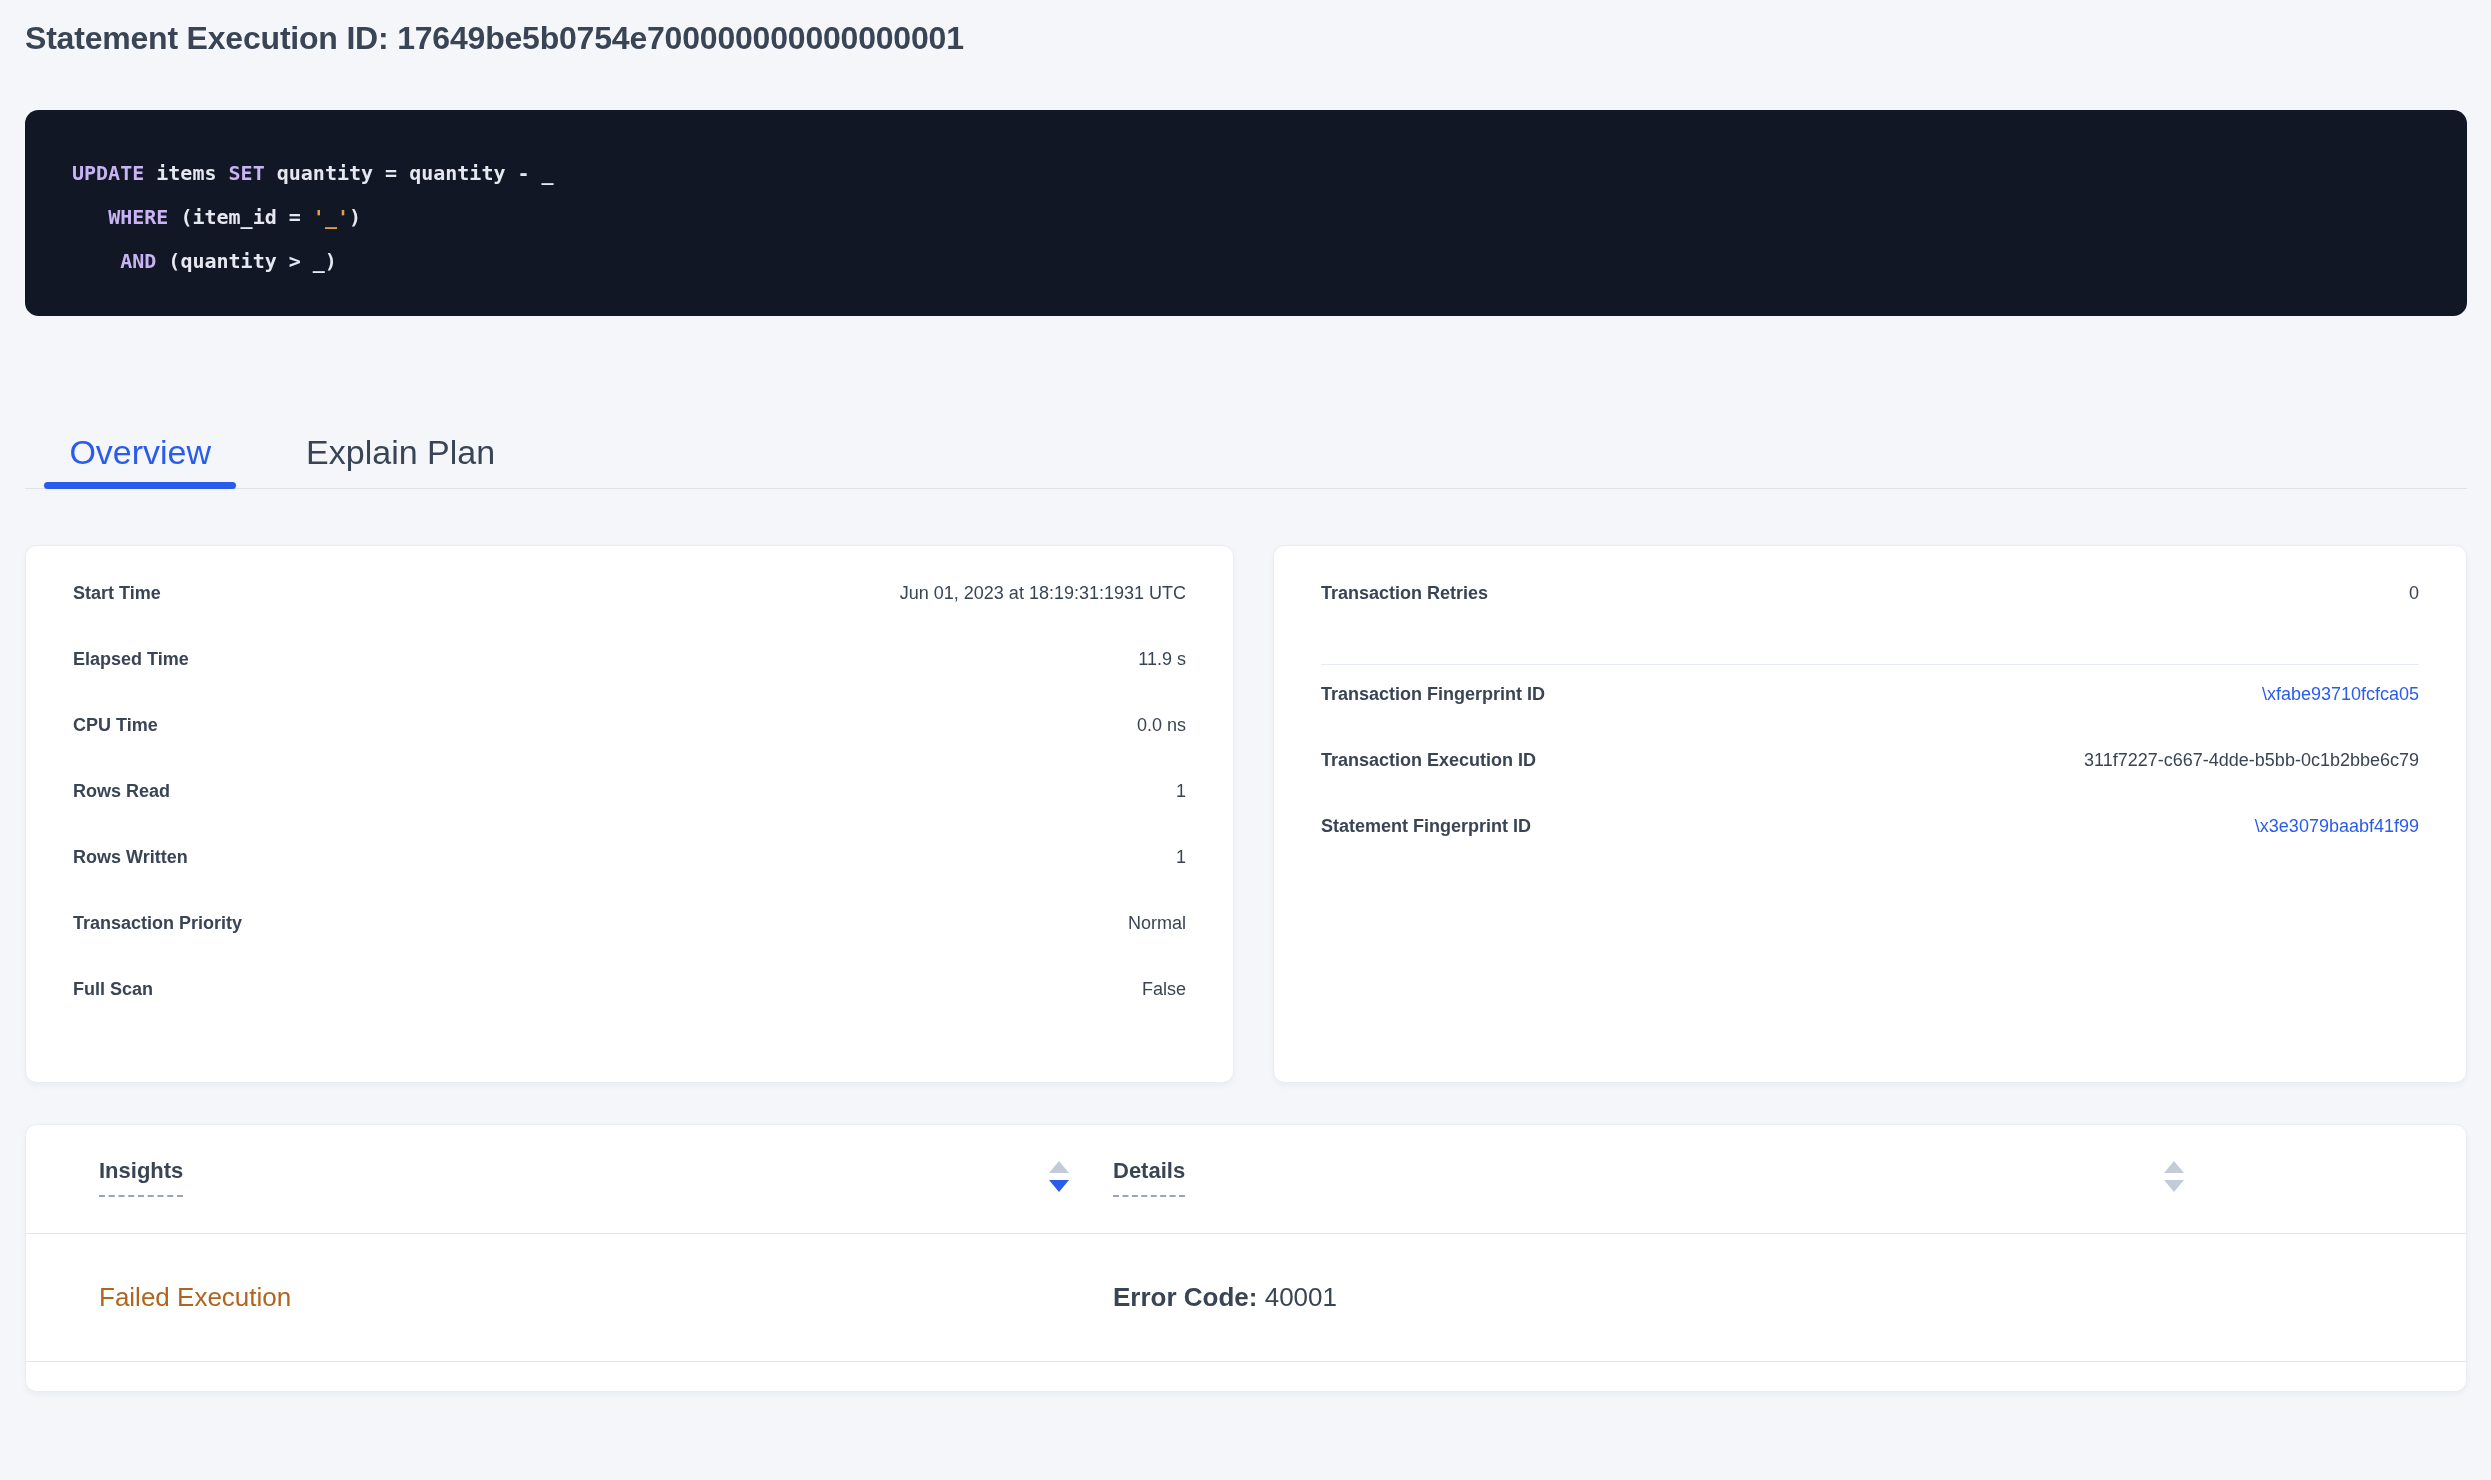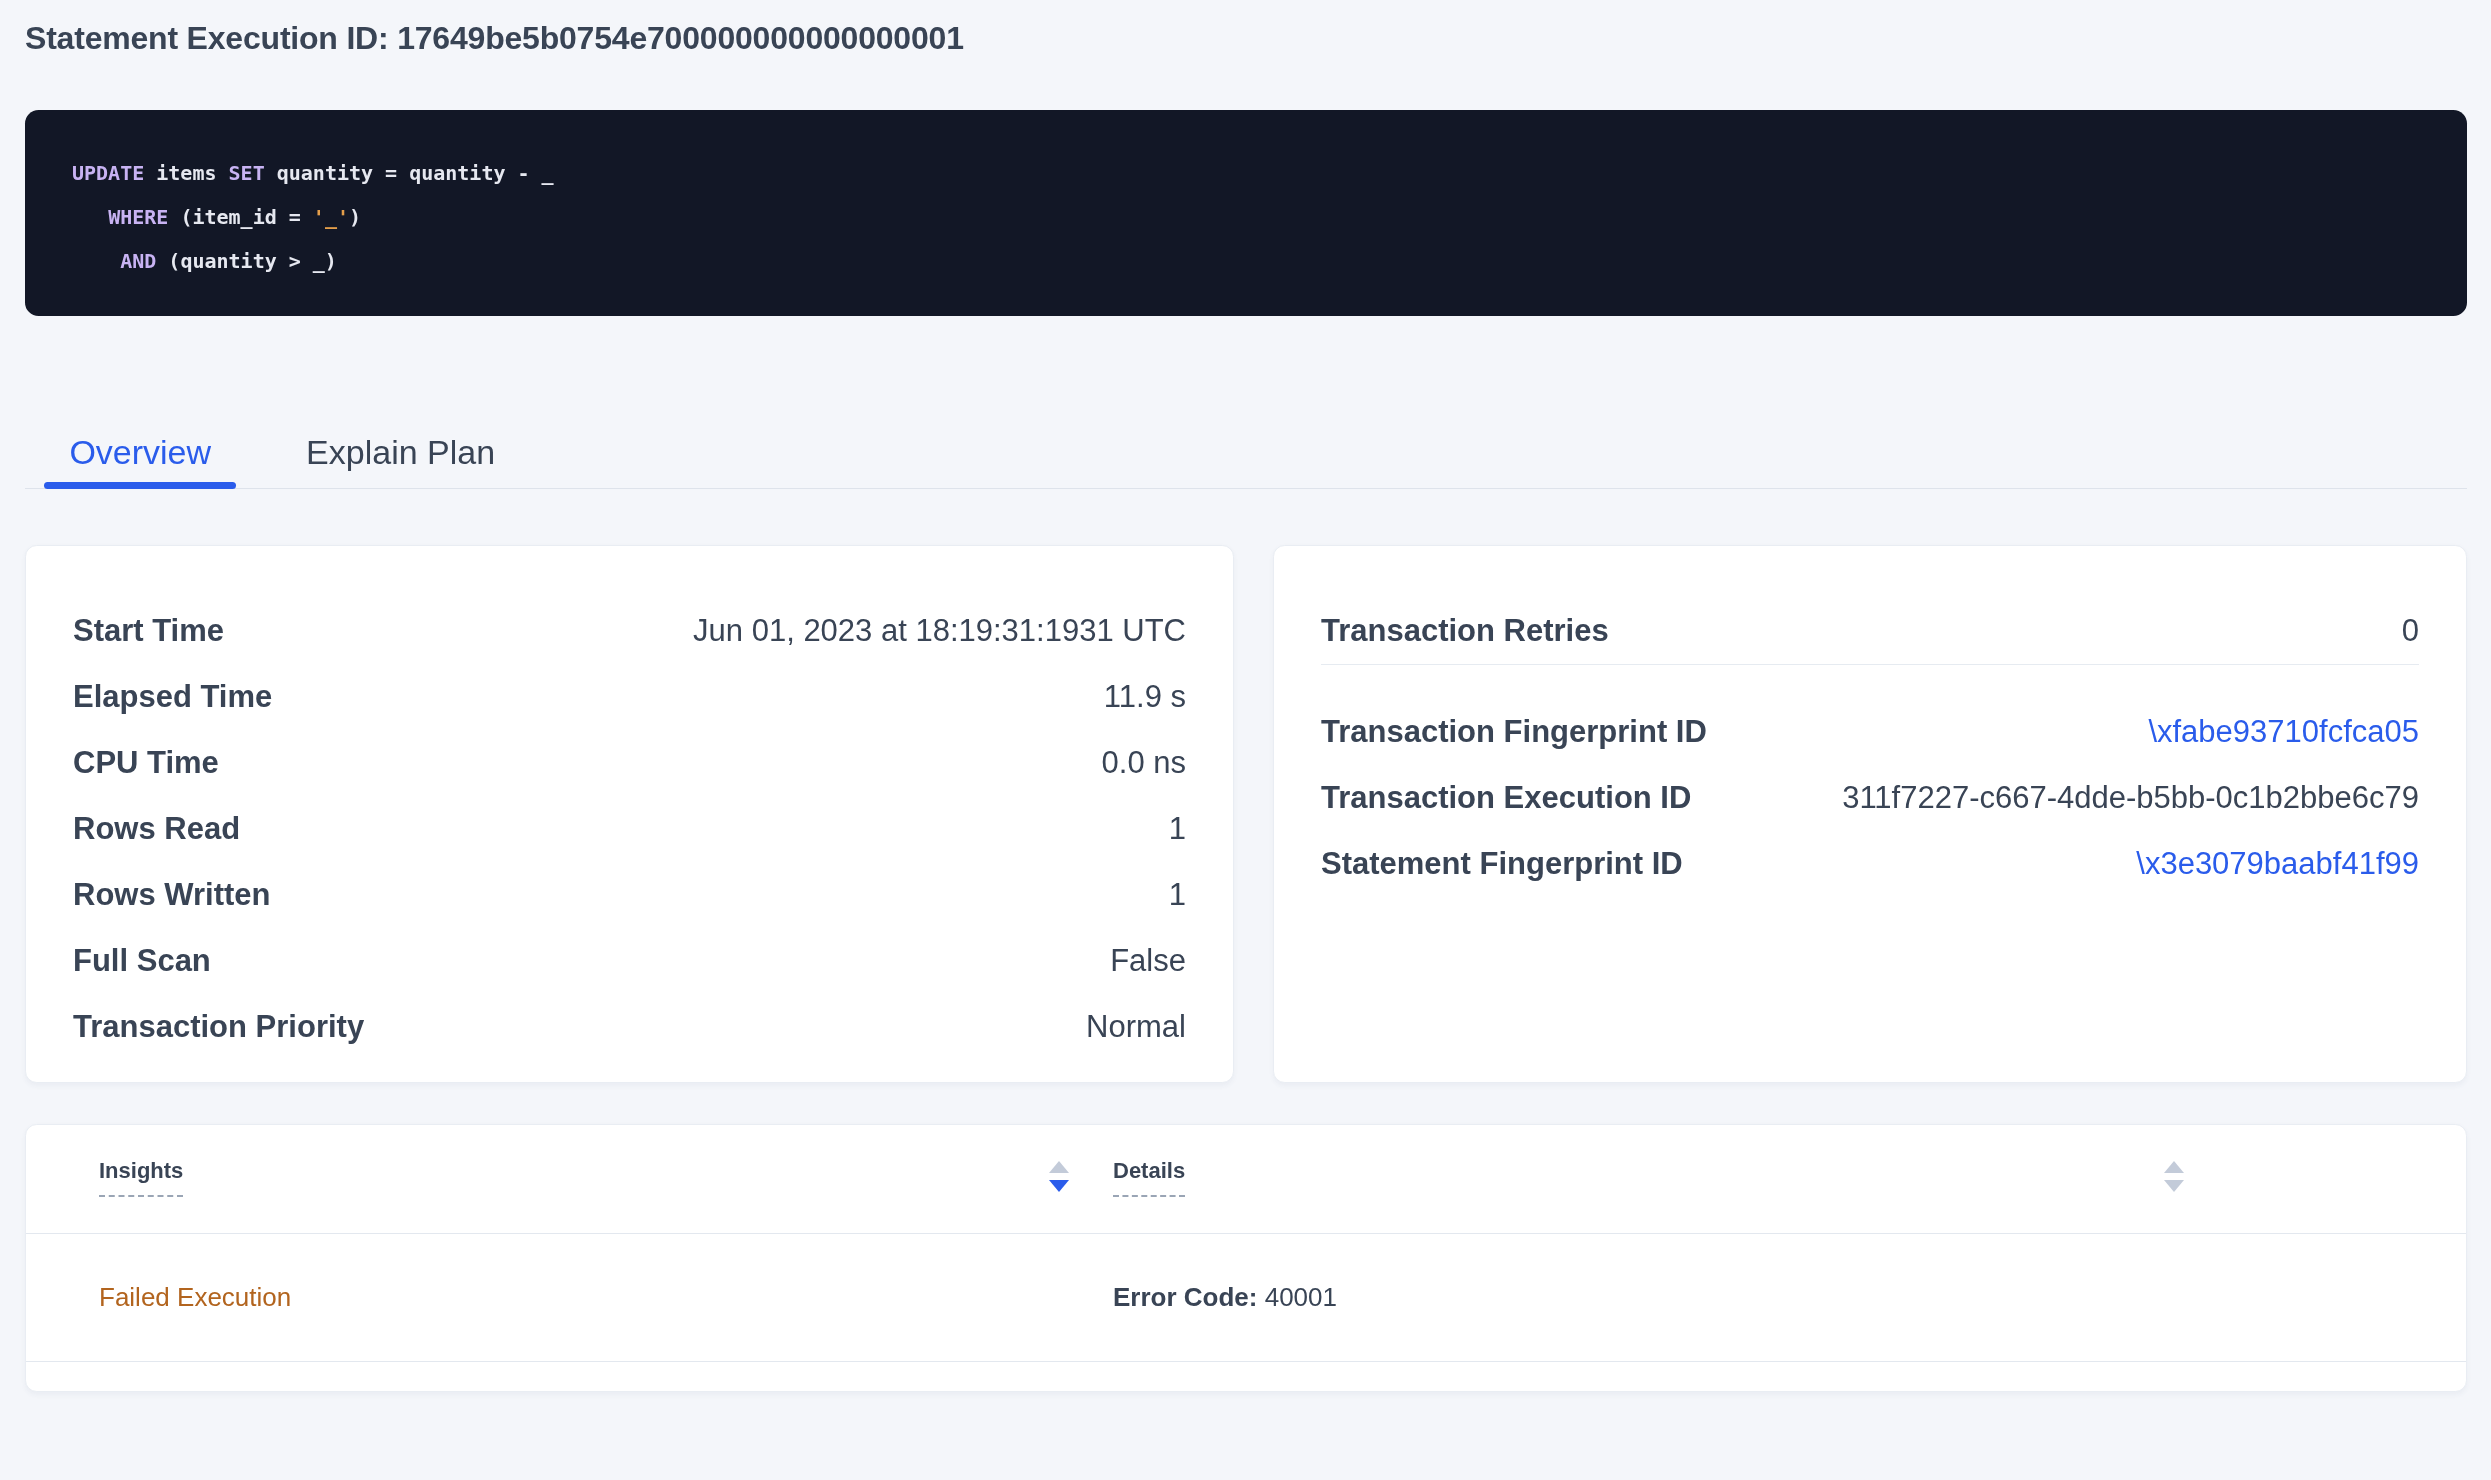--- a/index.html
+++ b/index.html
@@ -24,21 +24,21 @@
   .tabs{margin-top:101px;height:72px;border-bottom:1.9px solid #dee3eb;display:flex;gap:45px;padding-left:19.4px;}
   .tab{position:relative;display:flex;align-items:center;padding:0 25px;font-size:34px;color:var(--text-dark);cursor:pointer;}
   .tab.active{color:var(--accent);}
   .tab.active::after{content:"";position:absolute;left:0;right:0;bottom:-1.9px;height:7.8px;border-radius:4.9px;background:var(--accent);}
 
   .cards{display:flex;gap:39px;margin-top:56px;align-items:stretch;}
   .card{background:#fff;border:1.9px solid var(--card-border);border-radius:11.6px;
     box-shadow:0 2.9px 5.8px rgba(60,80,110,0.05);padding:37px 47px;}
   .card-left{width:1209px;flex:none;}
   .card-right{flex:1;min-width:0;}
-  .srow{height:66px;display:flex;align-items:flex-end;justify-content:space-between;font-size:31px;}
+  .srow{height:66px;display:flex;align-items:flex-start;justify-content:space-between;font-size:18px;}
   .srow-label{font-weight:700;color:var(--text-dark);white-space:nowrap;}
   .srow-value{color:var(--text-dark);white-space:nowrap;}
   .srow-value.link{color:var(--accent);cursor:pointer;}
   .card-divider{border:none;border-top:1.9px solid #e6ebf1;margin:15.5px 0 19.4px;}
 
   .table-card{margin-top:41px;height:268px;background:#fff;border:1.9px solid var(--card-border);
     border-radius:11.6px;box-shadow:0 2.9px 5.8px rgba(60,80,110,0.05);overflow:hidden;}
   .thead{display:flex;height:109px;padding:33px 0 0 73px;border-bottom:1.9px solid var(--divider);}
   .th{display:flex;justify-content:space-between;align-items:flex-start;cursor:pointer;}
   .th1{width:970px;}
@@ -92,26 +92,26 @@
             </div>
             <div class="srow">
               <span class="srow-label">Rows Read</span>
               <span class="srow-value">1</span>
             </div>
             <div class="srow">
               <span class="srow-label">Rows Written</span>
               <span class="srow-value">1</span>
             </div>
             <div class="srow">
+              <span class="srow-label">Transaction Priority</span>
+              <span class="srow-value">Normal</span>
+            </div>
+            <div class="srow">
               <span class="srow-label">Full Scan</span>
               <span class="srow-value">False</span>
-            </div>
-            <div class="srow">
-              <span class="srow-label">Transaction Priority</span>
-              <span class="srow-value">Normal</span>
             </div>
           </div>
       </div>
 
       <div class="card card-right">
         <div class="srow">
           <span class="srow-label">Transaction Retries</span>
           <span class="srow-value">0</span>
         </div>
         <hr class="card-divider">

